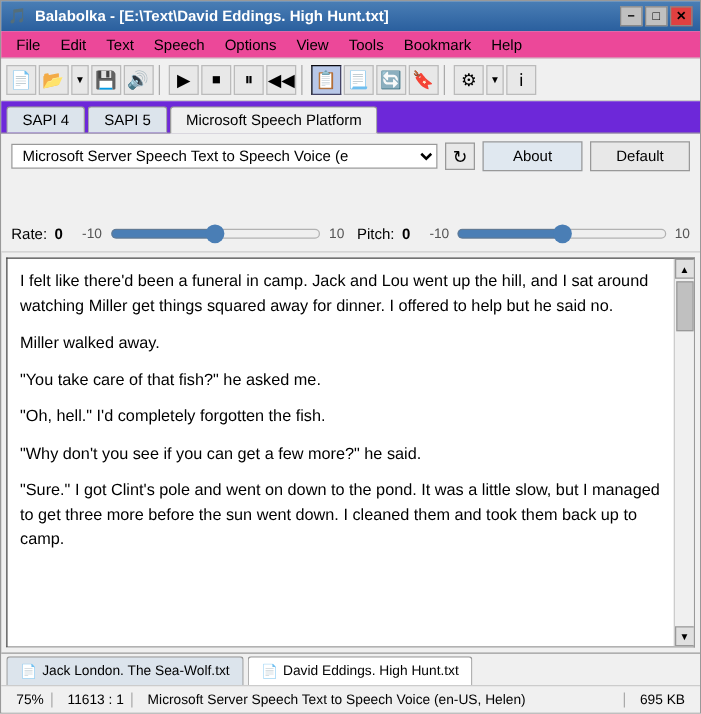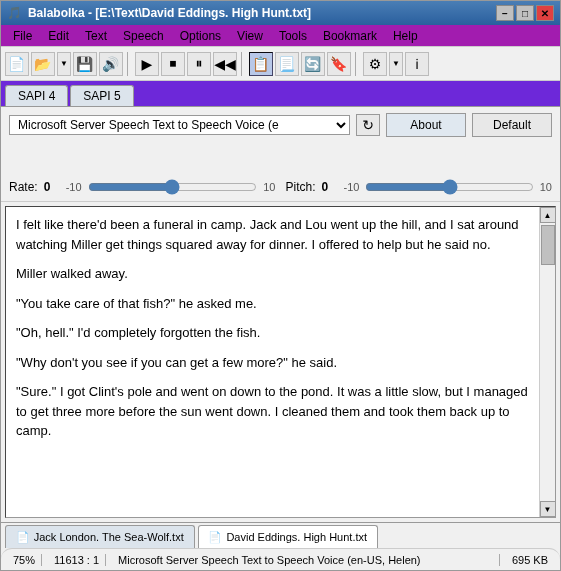--- a/index.html
+++ b/index.html
@@ -50,21 +50,21 @@
       align-items: center;
       justify-content: center;
       cursor: pointer;
       font-size: 10px;
       color: black;
       font-weight: bold;
     }
     .title-btn.close { background: #e04040; }
     
     .menu-bar {
-      background: #a21caf;
+      background: #ec4899;
       display: flex;
       align-items: flex-start;
       padding: 2px 4px;
       height: 22px;
       flex-shrink: 0;
       border-bottom: 1px solid #ccc;
     }
     .menu-item {
       padding: 2px 8px;
       cursor: pointer;
@@ -275,21 +275,20 @@
     .status-bar {
       background: #f0f0f0;
       border-top: 1px solid #ccc;
       display: flex;
       align-items: center;
       padding: 2px 6px;
       font-size: 11px;
       height: 22px;
       flex-shrink: 0;
       gap: 6px;
-      border-radius: 11px;
     }
     .status-item {
       padding: 0 6px;
       border-right: 1px solid #aaa;
     }
     .status-item:last-child { border-right: none; }
   </style>
 </head>
 <body>
 
@@ -337,20 +336,21 @@
     <div class="tb-btn" title="Bookmark">🔖</div>
     <div class="tb-separator"></div>
     <div class="tb-btn" title="Settings">⚙</div>
     <div class="tb-dropdown">▼</div>
     <div class="tb-btn" title="Info">ℹ</div>
   </div>
 
   <div class="tabs-bar">
     <div class="tab">SAPI 4</div>
     <div class="tab">SAPI 5</div>
+    <div class="tab active">Microsoft Speech Platform</div>
   </div>
 
   <div class="voice-panel">
     <div class="voice-row">
       <select class="voice-select">
         <option>Microsoft Server Speech Text to Speech Voice (e</option>
       </select>
       <div class="refresh-btn">↻</div>
       <div class="about-btn">
         <span>About</span>

